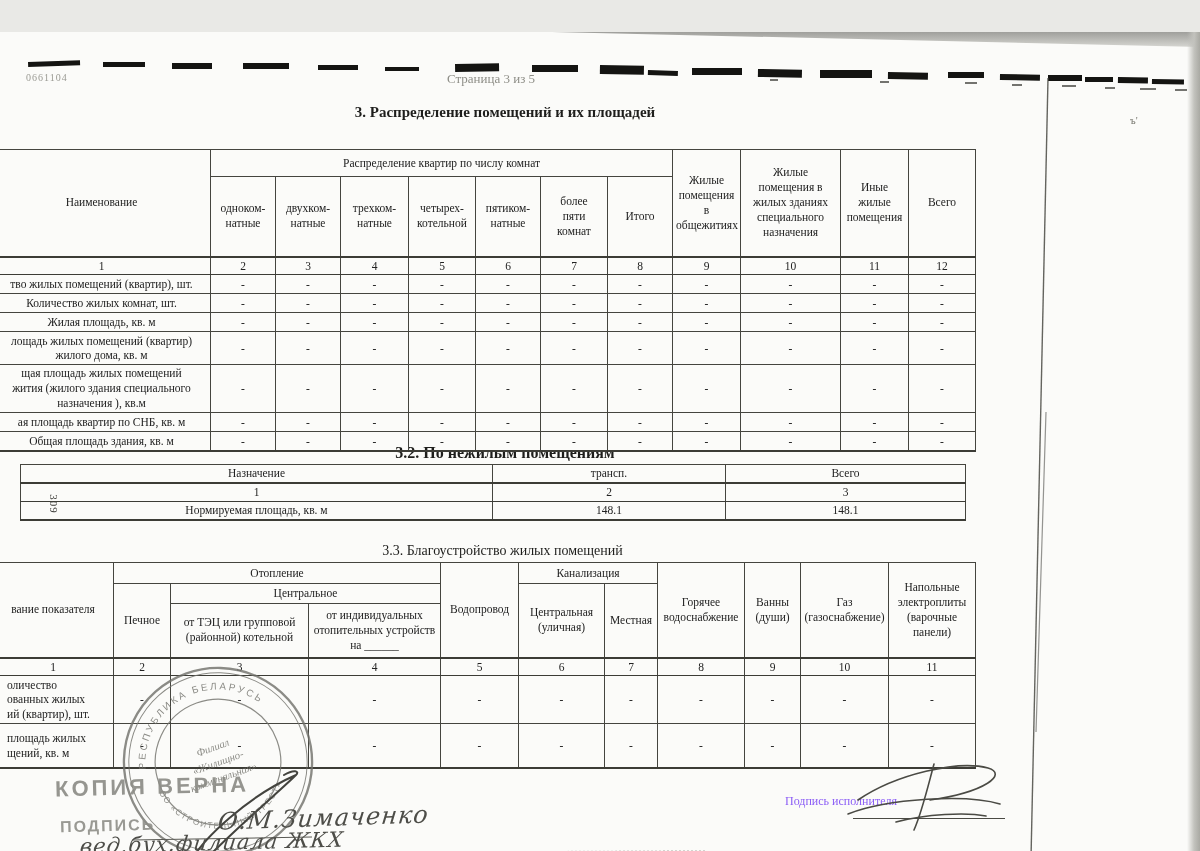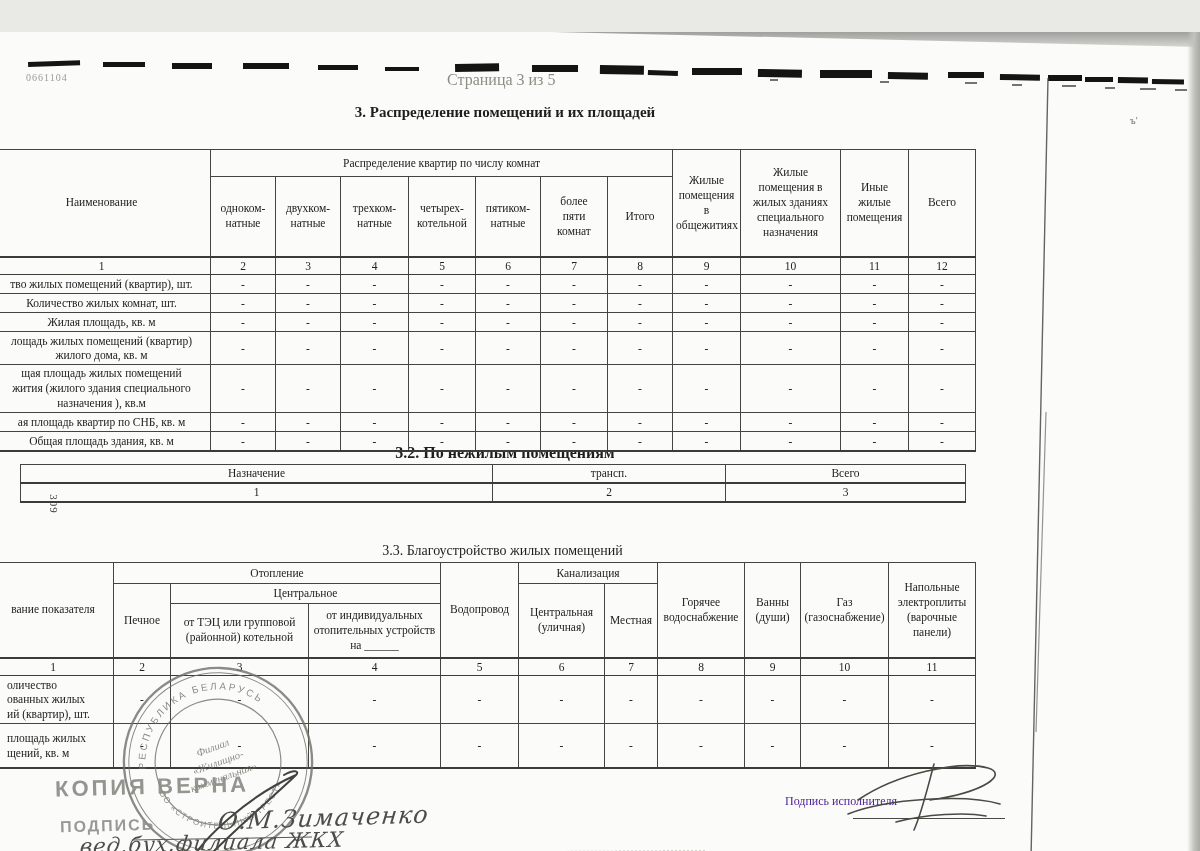--- a/index.html
+++ b/index.html
@@ -12,21 +12,21 @@
   }
   
   .corner-wedge{position:absolute;left:552px;top:0;width:648px;height:15px;
     background:linear-gradient(180deg,#8f8f8b,#cfcfca);
     clip-path:polygon(0 0,100% 0,100% 100%);opacity:.85;}
   .edge-right{position:absolute;right:0;top:0;width:13px;height:851px;
     background:linear-gradient(90deg,rgba(180,180,175,0),#c2c2bd 55%,#a9a9a3);}
   .top-artifacts{position:absolute;left:0;top:0;}
   .fold-svg{position:absolute;left:0;top:0;pointer-events:none;}
   .doc-code{position:absolute;left:26px;top:40px;font-size:10px;color:#9a9a93;letter-spacing:1px;}
-  .page-label{position:absolute;left:447px;top:39px;font-size:16px;color:#8d8d86;}
+  .page-label{position:absolute;left:447px;top:39px;font-size:13px;color:#8d8d86;}
   .corner-mark{position:absolute;left:1130px;top:82px;font-size:11px;color:#77776f;}
   
   .main-title{position:absolute;left:0;top:72px;width:1010px;text-align:center;
     font-size:15px;font-weight:bold;margin:0;}
   .sub31{position:absolute;left:0;top:97px;width:840px;text-align:center;
     font-size:13.5px;font-weight:bold;margin:0;}
   .sub32{position:absolute;left:0;top:412px;width:1010px;text-align:center;
     font-size:16px;font-weight:bold;margin:0;}
   .sub33{position:absolute;left:0;top:511px;width:1005px;text-align:center;
     font-size:14px;font-weight:normal;margin:0;}
@@ -65,21 +65,21 @@
   .copy-stamp{position:absolute;left:55px;top:742px;font-family:"Liberation Sans",sans-serif;
     font-size:22px;color:#8b8b85;letter-spacing:3px;transform:rotate(-1.5deg);font-weight:bold;opacity:.9;}
   .podpis-stamp{position:absolute;left:60px;top:785px;font-family:"Liberation Sans",sans-serif;
     font-size:16px;color:#8f8f89;letter-spacing:2px;transform:rotate(-1.5deg);font-weight:bold;opacity:.9;}
   .hand{font-family:"DejaVu Serif",serif;font-style:italic;color:#4d4d48;}
   .hand-name{position:absolute;left:218px;top:772px;font-size:24px;
     transform:rotate(-2deg) skewX(-8deg);letter-spacing:1px;}
   .hand-role{position:absolute;left:80px;top:799px;font-size:21px;
     transform:rotate(-1.5deg) skewX(-8deg);letter-spacing:1px;}
   .sig1{position:absolute;left:118px;top:735px;}
-  .executor-label{position:absolute;left:785px;top:762px;font-size:12px;color:#4c1d95;font-family:Liberation Serif, serif;}
+  .executor-label{position:absolute;left:785px;top:762px;font-size:12px;color:#8b5cf6;font-family:Liberation Serif, serif;}
   .executor-line{position:absolute;left:853px;top:786px;width:152px;height:1px;background:#4a4a44;}
   .podpis-line{position:absolute;left:132px;top:806px;width:180px;height:1.2px;background:#5a5a54;transform:rotate(-1deg);}
   .sig2{position:absolute;left:836px;top:724px;}
   .dotted-artifact{position:absolute;left:0;top:820px;width:705px;border-top:2px dotted #b9b9b2;opacity:.8;transform:rotate(-.3deg);}
 </style>
 </head>
 <body>
 
 <div class="page">
 
@@ -314,20 +314,25 @@
         <th>трансп.</th>
         <th>Всего</th>
       </tr>
     </thead>
     <tbody>
         <tr class="num-row">
           <td>1</td>
           <td>2</td>
           <td>3</td>
         </tr>
+        <tr>
+          <td class="lbl preline">Нормируемая площадь, кв. м</td>
+          <td>148.1</td>
+          <td>148.1</td>
+        </tr>
       </tbody>
   </table>
 
   <table id="t33">
     <colgroup>
       <col style="width:121px">
         <col style="width:57px">
         <col style="width:138px">
         <col style="width:132px">
       <col style="width:78px">

